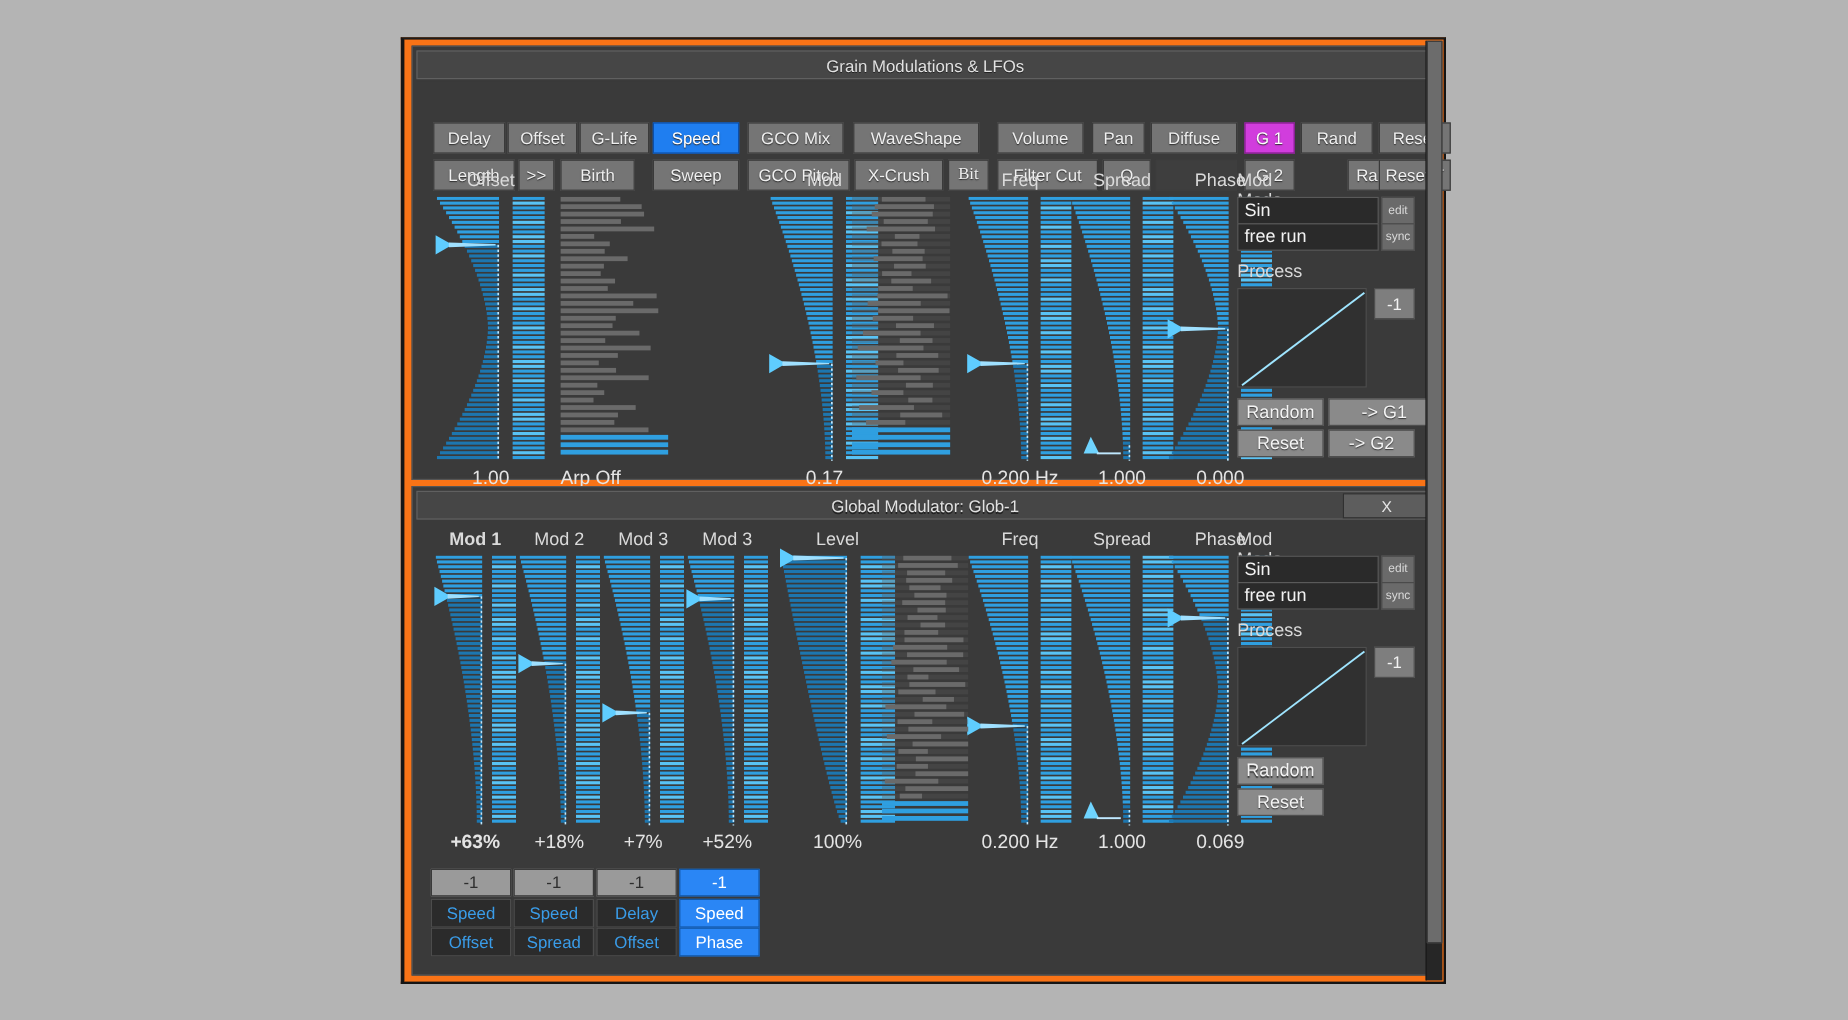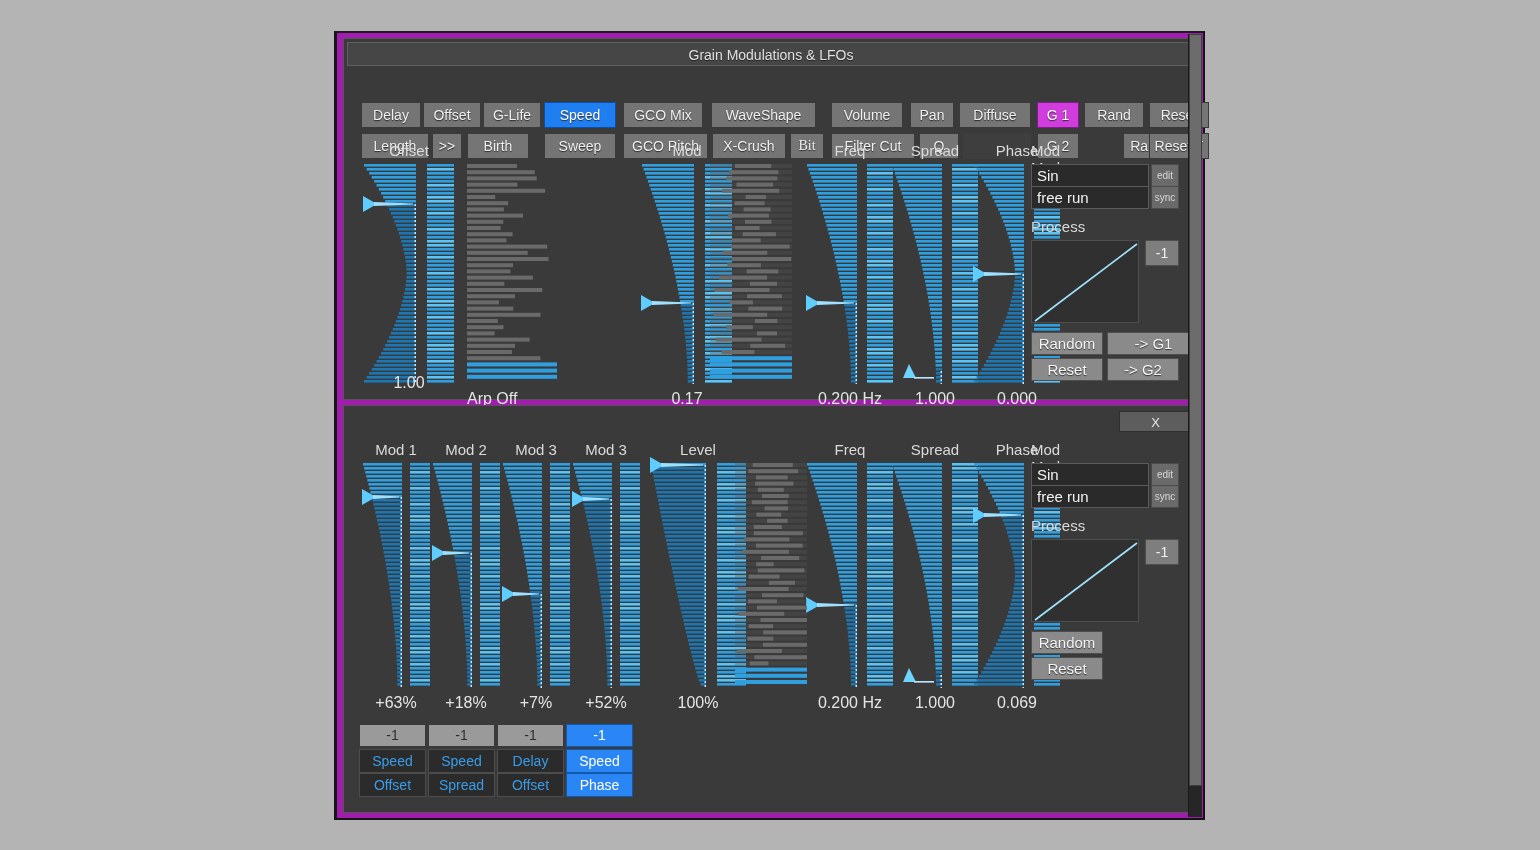--- a/index.html
+++ b/index.html
@@ -17,21 +17,21 @@
     height: 850px;
     background: #b4b4b4;
   }
   
   #plugin {
     position: absolute;
     left: 334px;
     top: 31px;
     width: 871px;
     height: 789px;
-    background: #a21caf;
+    background: #f97316;
     border-left: 3px solid #151515;
     border-top: 2px solid #1c1c1c;
     border-right: 2px solid #141414;
     border-bottom: 2px solid #141414;
     box-sizing: border-box;
   }
   .panel {
     position: absolute;
     background: #3a3a3a;
     border: 1px solid #555;
@@ -425,21 +425,21 @@
                   <rect x="0" y="204" width="27" height="2.6" fill="#2f9fe0"></rect>
                   <rect x="0" y="208" width="27" height="2.6" fill="#2f9fe0"></rect>
                   <rect x="0" y="212" width="27" height="2.6" fill="#59c3f5"></rect>
                   <rect x="0" y="216" width="27" height="2.6" fill="#2f9fe0"></rect>
                 </svg>
                 <svg width="58" height="26" style="position: absolute; left: -4px; top: 27px;">
                   <polygon points="3,5 3,21 17,13" fill="#5fcdff"></polygon>
                   <polygon points="14,11 14,15 53,13.6 53,12.4" fill="#9fe0ff"></polygon>
                 </svg>
               </div>
-              <div class="col-value" style="top: 232px;">1.00</div>
+              <div class="col-value" style="top: 248px;">1.00</div>
             </div>
             <div class="col" style="left: 290px; top: 0px; width: 100px; height: 272px;">
               <div class="col-label" style="top: 0px;">Mod</div>
               <div class="slider-wrap" style="left: 5px; top: 22px; width: 90px; height: 220px;">
                 <svg width="52" height="220" style="position: absolute; left: 0px; top: 0px;">
                   <rect x="0" y="0" width="52" height="2.6" fill="#2f9fe0" opacity="1"></rect>
                   <rect x="1.5140205406754035" y="4" width="50.4859794593246" height="2.6" fill="#2f9fe0" opacity="1"></rect>
                   <rect x="3.005358751659557" y="8" width="48.99464124834044" height="2.6" fill="#2f9fe0" opacity="1"></rect>
                   <rect x="4.473928050361174" y="12" width="47.526071949638826" height="2.6" fill="#2f9fe0" opacity="1"></rect>
                   <rect x="5.919639832417047" y="16" width="46.08036016758295" height="2.6" fill="#2f9fe0" opacity="1"></rect>
@@ -1124,24 +1124,25 @@
               <div class="small-btn" style="left: 0px; top: 190px; width: 72px; height: 23px; line-height: 21px;">Random</div>
               <div class="small-btn" style="left: 76px; top: 190px; width: 93px; height: 23px; line-height: 21px;">-&gt; G1</div>
               <div class="small-btn" style="left: 0px; top: 216px; width: 72px; height: 23px; line-height: 21px;">Reset</div>
               <div class="small-btn" style="left: 76px; top: 216px; width: 72px; height: 23px; line-height: 21px;">-&gt; G2</div>
             </div>
           </div>
       </div>
     </div>
 
     <div class="panel" id="panel-bottom">
+      <div class="panel-title">Global Modulator: Glob-1</div>
       <div class="close-btn">X</div>
       <div class="panel-body">
         <div id="bottom-controls" style="position:absolute;left:0;top:6px;right:0;bottom:0;">
-            <div class="col" style="left: 12px; top: 0px; width: 74px; height: 277px;">
+            <div class="col" style="left: 12px; top: 0px; width: 74px; height: 277px; font-weight: bold;">
               <div class="col-label" style="top: 0px;">Mod 1</div>
               <div class="slider-wrap" style="left: 4px; top: 22px; width: 67px; height: 225px;">
                 <svg width="39" height="225" style="position: absolute; left: 0px; top: 0px;">
                   <rect x="0" y="0" width="39" height="2.6" fill="#2f9fe0" opacity="1"></rect>
                   <rect x="1.1150213167952572" y="4" width="37.88497868320474" height="2.6" fill="#2f9fe0" opacity="1"></rect>
                   <rect x="2.2136450007782287" y="8" width="36.78635499922177" height="2.6" fill="#2f9fe0" opacity="1"></rect>
                   <rect x="3.295809631573192" y="12" width="35.70419036842681" height="2.6" fill="#2f9fe0" opacity="1"></rect>
                   <rect x="4.361452381970835" y="16" width="34.638547618029165" height="2.6" fill="#2f9fe0" opacity="1"></rect>
                   <rect x="5.4105089576968695" y="20" width="33.58949104230313" height="2.6" fill="#2f9fe0" opacity="1"></rect>
                   <rect x="6.442913533355096" y="24" width="32.557086466644904" height="2.6" fill="#2f9fe0" opacity="1"></rect>

